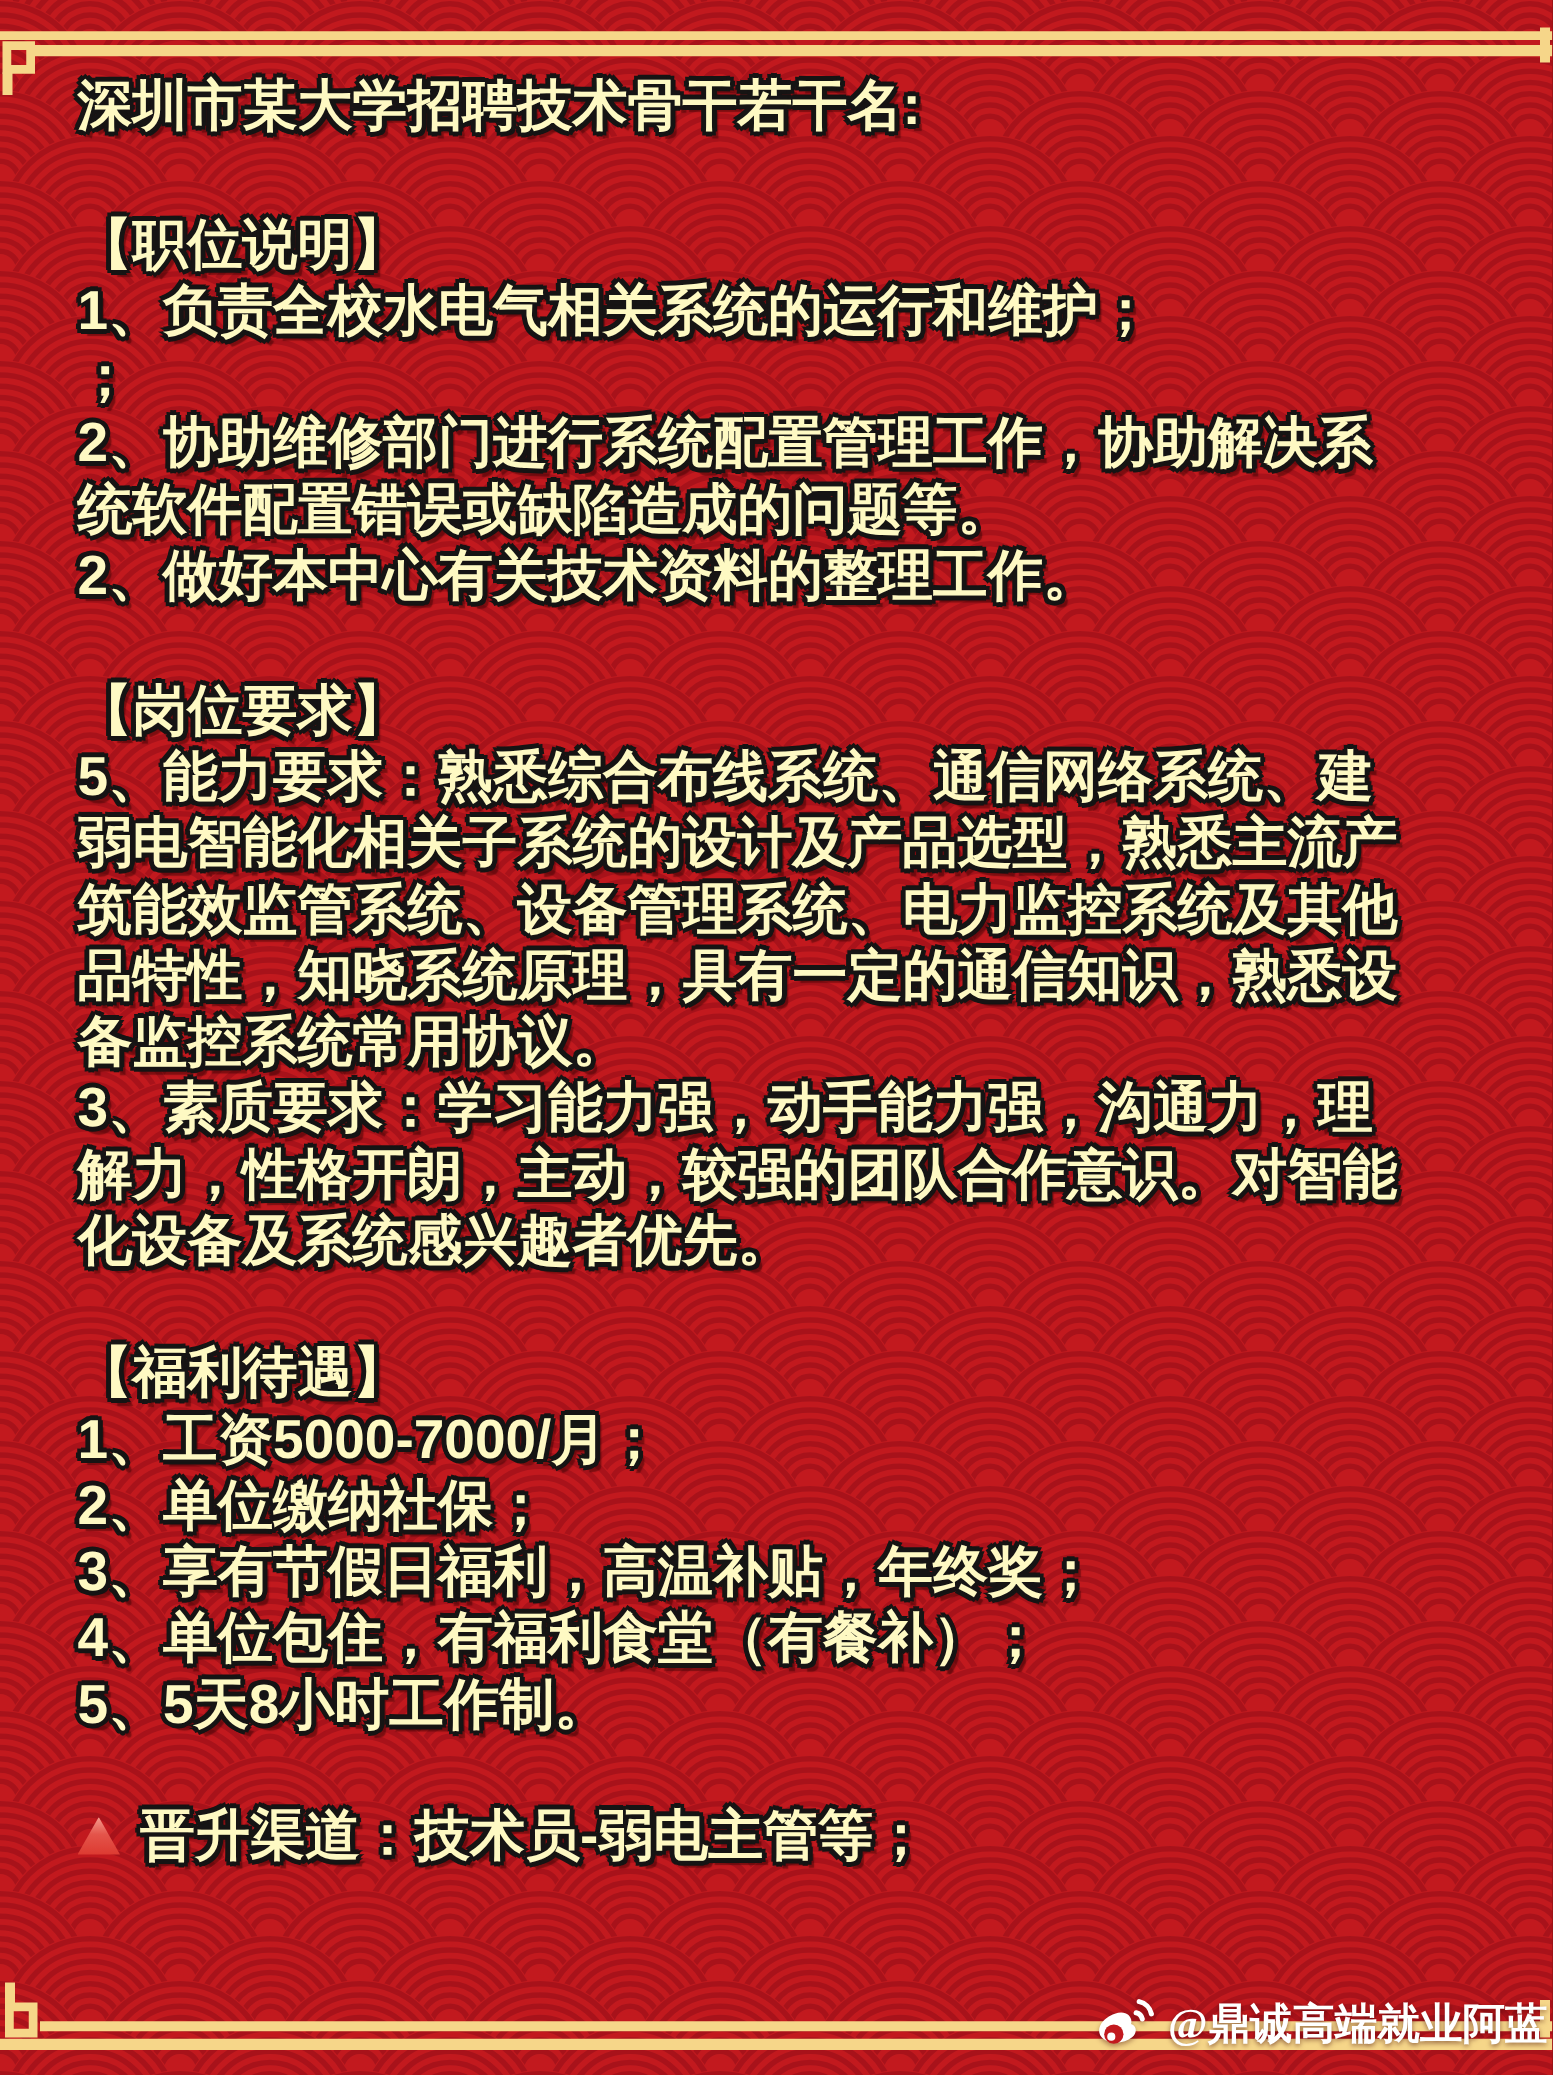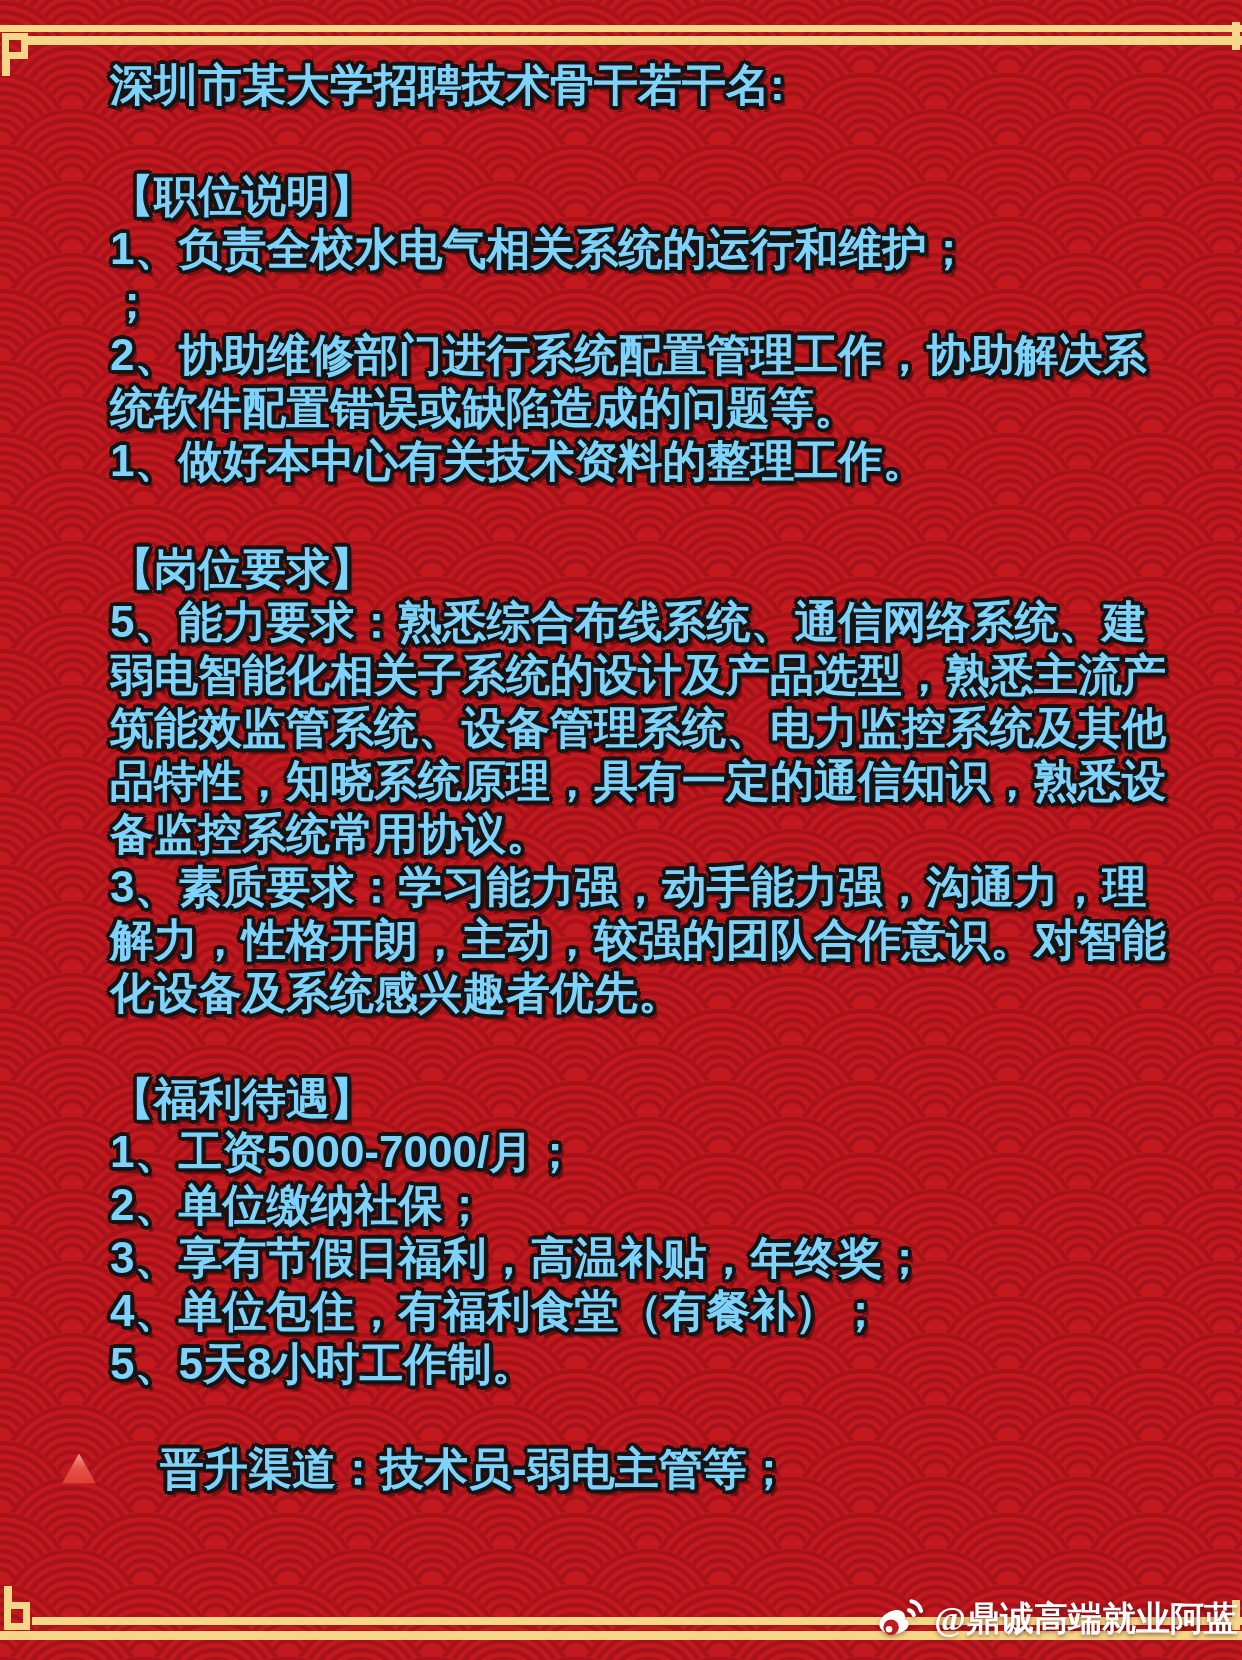--- a/index.html
+++ b/index.html
@@ -29,27 +29,26 @@
   #b-bot-knot{left:4px;top:1602px;height:28px;}
   #b-bot-stub{left:4px;top:1586px;width:8px;height:18px;}
   #b-bot-rbar{right:2px;top:1600px;width:8px;height:30px;}
 
   
   .content{
     position:absolute;left:62px;top:58px;right:40px;z-index:3;
   }
   .t{
     font-size:44px;line-height:53px;font-weight:bold;
-    color:#7dd3fc;white-space:nowrap;
+    color:#fef9c3;white-space:nowrap;
     text-shadow:
       -3px -3px 0 #161414, 0 -4px 0 #161414, 3px -3px 0 #161414,
       -4px 0 0 #161414, 4px 0 0 #161414,
       -3px 3px 0 #161414, 0 4px 0 #161414, 3px 3px 0 #161414,
       5px 6px 1px rgba(40,0,0,.45);
-    margin-left: 48px;
   }
   .gap-a{height:58px;}
   .gap-b{height:55px;}
   .gap-c{height:53px;}
   .gap-d{height:52px;}
 
   .promo{display:flex;align-items:center;}
   .tri{
     width:34px;height:30px;margin-right:16px;flex:0 0 auto;
     background:linear-gradient(180deg,#f59a8c 0%,#e4544a 45%,#dd3a31 100%);
@@ -113,21 +112,21 @@
   <div class="content">
     <div class="t">深圳市某大学招聘技术骨干若干名:</div>
 
     <div class="gap-a"></div>
 
     <div class="t">【职位说明】</div>
     <div class="t">1、负责全校水电气相关系统的运行和维护；</div>
     <div class="t">；</div>
     <div class="t">2、协助维修部门进行系统配置管理工作，协助解决系</div>
     <div class="t">统软件配置错误或缺陷造成的问题等。</div>
-    <div class="t">1、做好本中心有关技术资料的整理工作。</div>
+    <div class="t">2、做好本中心有关技术资料的整理工作。</div>
 
     <div class="gap-b"></div>
 
     <div class="t">【岗位要求】</div>
     <div class="t">5、能力要求：熟悉综合布线系统、通信网络系统、建</div>
     <div class="t">弱电智能化相关子系统的设计及产品选型，熟悉主流产</div>
     <div class="t">筑能效监管系统、设备管理系统、电力监控系统及其他</div>
     <div class="t">品特性，知晓系统原理，具有一定的通信知识，熟悉设</div>
     <div class="t">备监控系统常用协议。</div>
     <div class="t">3、素质要求：学习能力强，动手能力强，沟通力，理</div>

